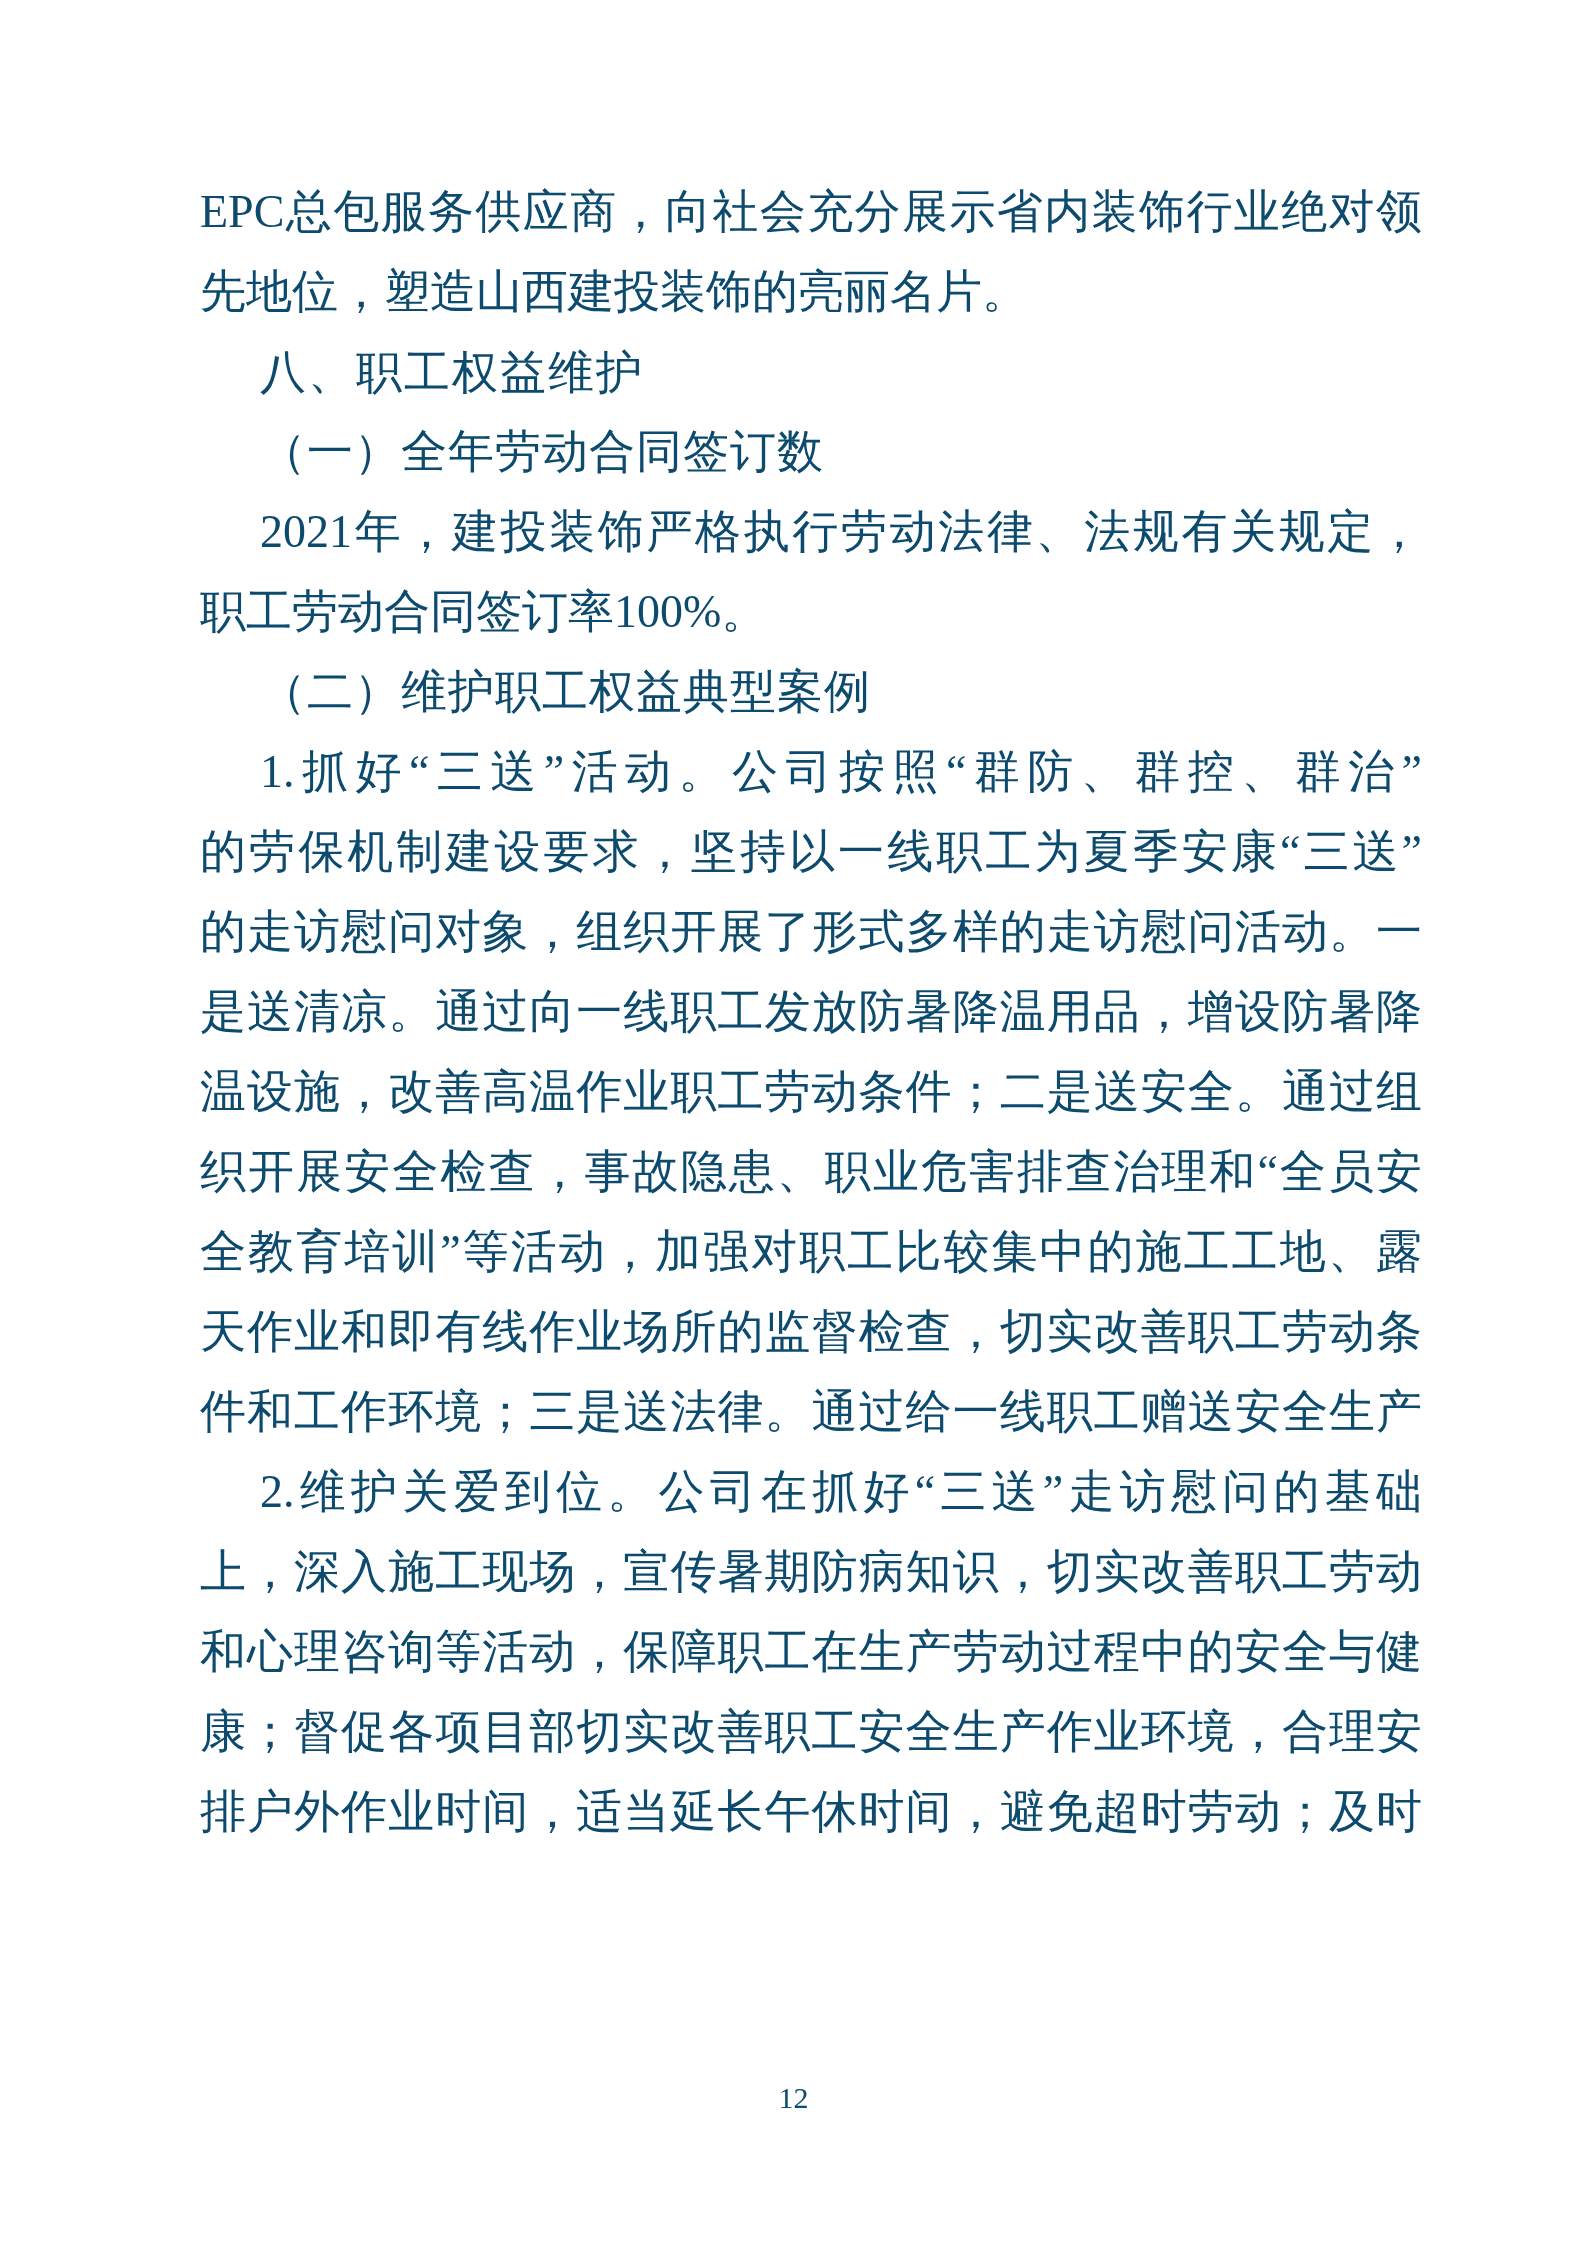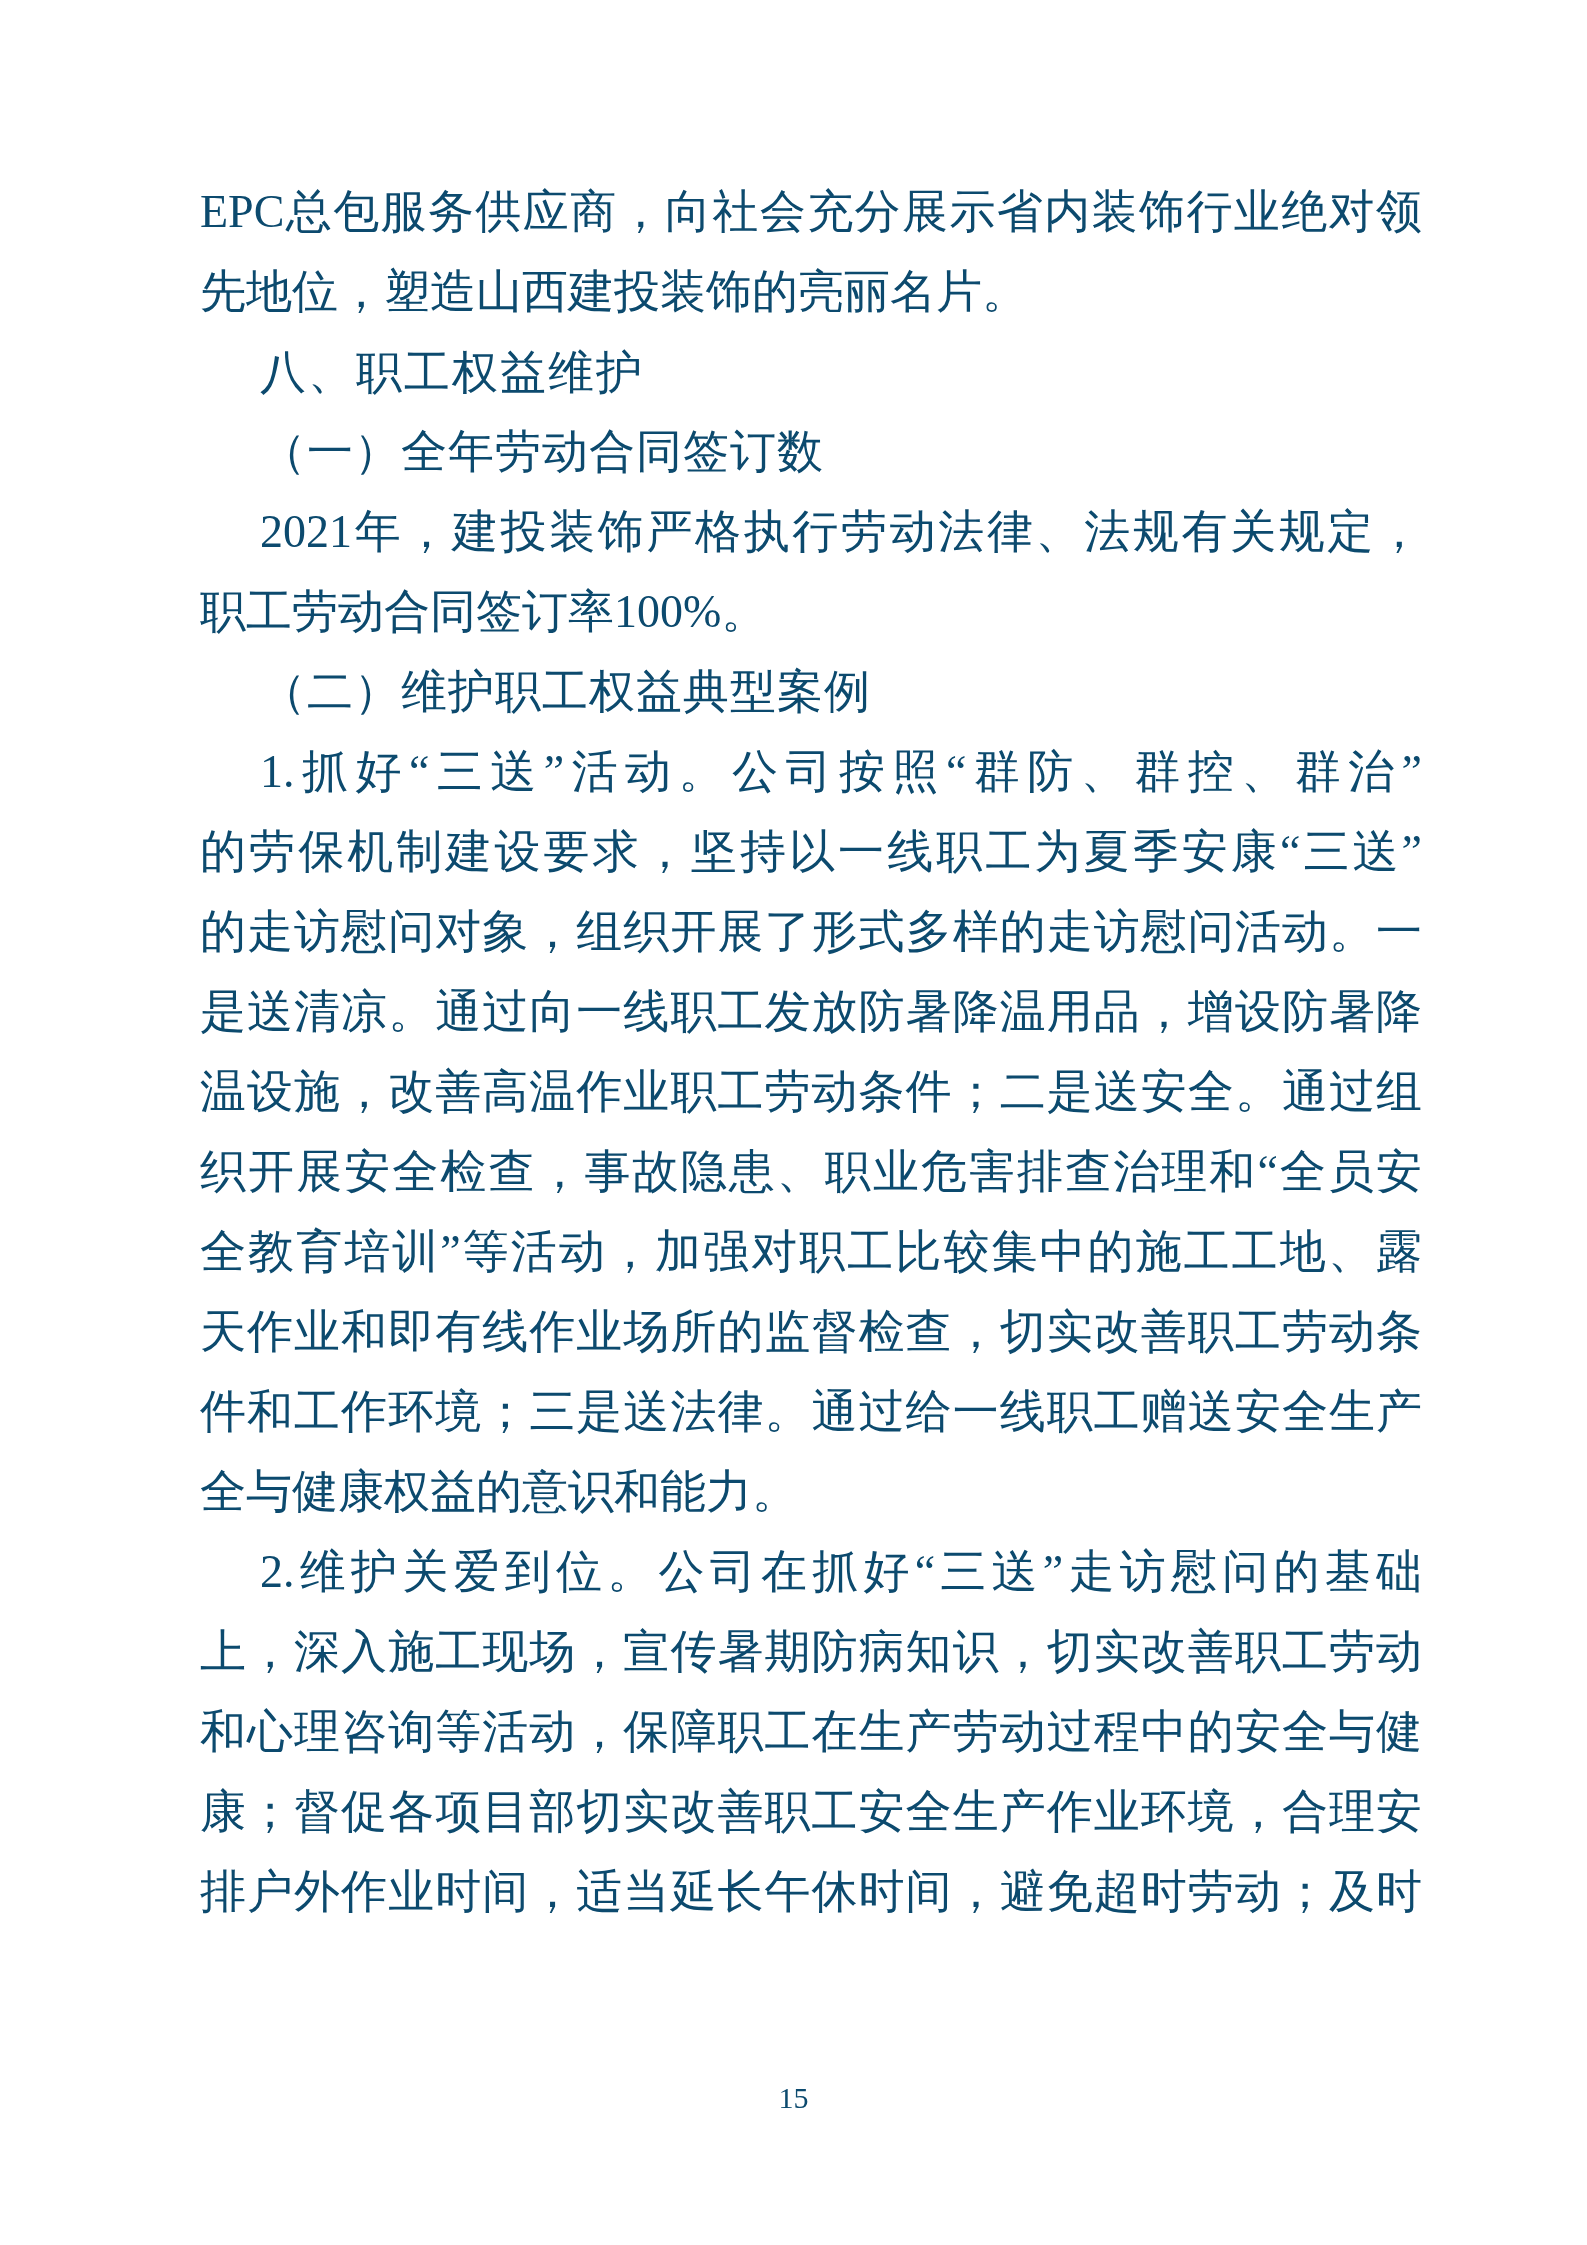--- a/index.html
+++ b/index.html
@@ -63,21 +63,20 @@
       <div class="line sub indent">（二）维护职工权益典型案例</div>
       <div class="line body indent fill">1.抓好“三送”活动。公司按照“群防、群控、群治”</div>
       <div class="line body fill">的劳保机制建设要求，坚持以一线职工为夏季安康“三送”</div>
       <div class="line body fill">的走访慰问对象，组织开展了形式多样的走访慰问活动。一</div>
       <div class="line body fill">是送清凉。通过向一线职工发放防暑降温用品，增设防暑降</div>
       <div class="line body fill">温设施，改善高温作业职工劳动条件；二是送安全。通过组</div>
       <div class="line body fill">织开展安全检查，事故隐患、职业危害排查治理和“全员安</div>
       <div class="line body fill">全教育培训”等活动，加强对职工比较集中的施工工地、露</div>
       <div class="line body fill">天作业和即有线作业场所的监督检查，切实改善职工劳动条</div>
       <div class="line body fill">件和工作环境；三是送法律。通过给一线职工赠送安全生产</div>
-      <div class="line body">全与健康权益的意识和能力。</div>
       <div class="line body indent fill">2.维护关爱到位。公司在抓好“三送”走访慰问的基础</div>
       <div class="line body fill">上，深入施工现场，宣传暑期防病知识，切实改善职工劳动条</div>
       <div class="line body fill">和心理咨询等活动，保障职工在生产劳动过程中的安全与健</div>
       <div class="line body fill">康；督促各项目部切实改善职工安全生产作业环境，合理安</div>
       <div class="line body fill">排户外作业时间，适当延长午休时间，避免超时劳动；及时</div>
     </div>
-  <div class="footer">15</div>
+  <div class="footer">12</div>
 </div>
 
 </body></html>

